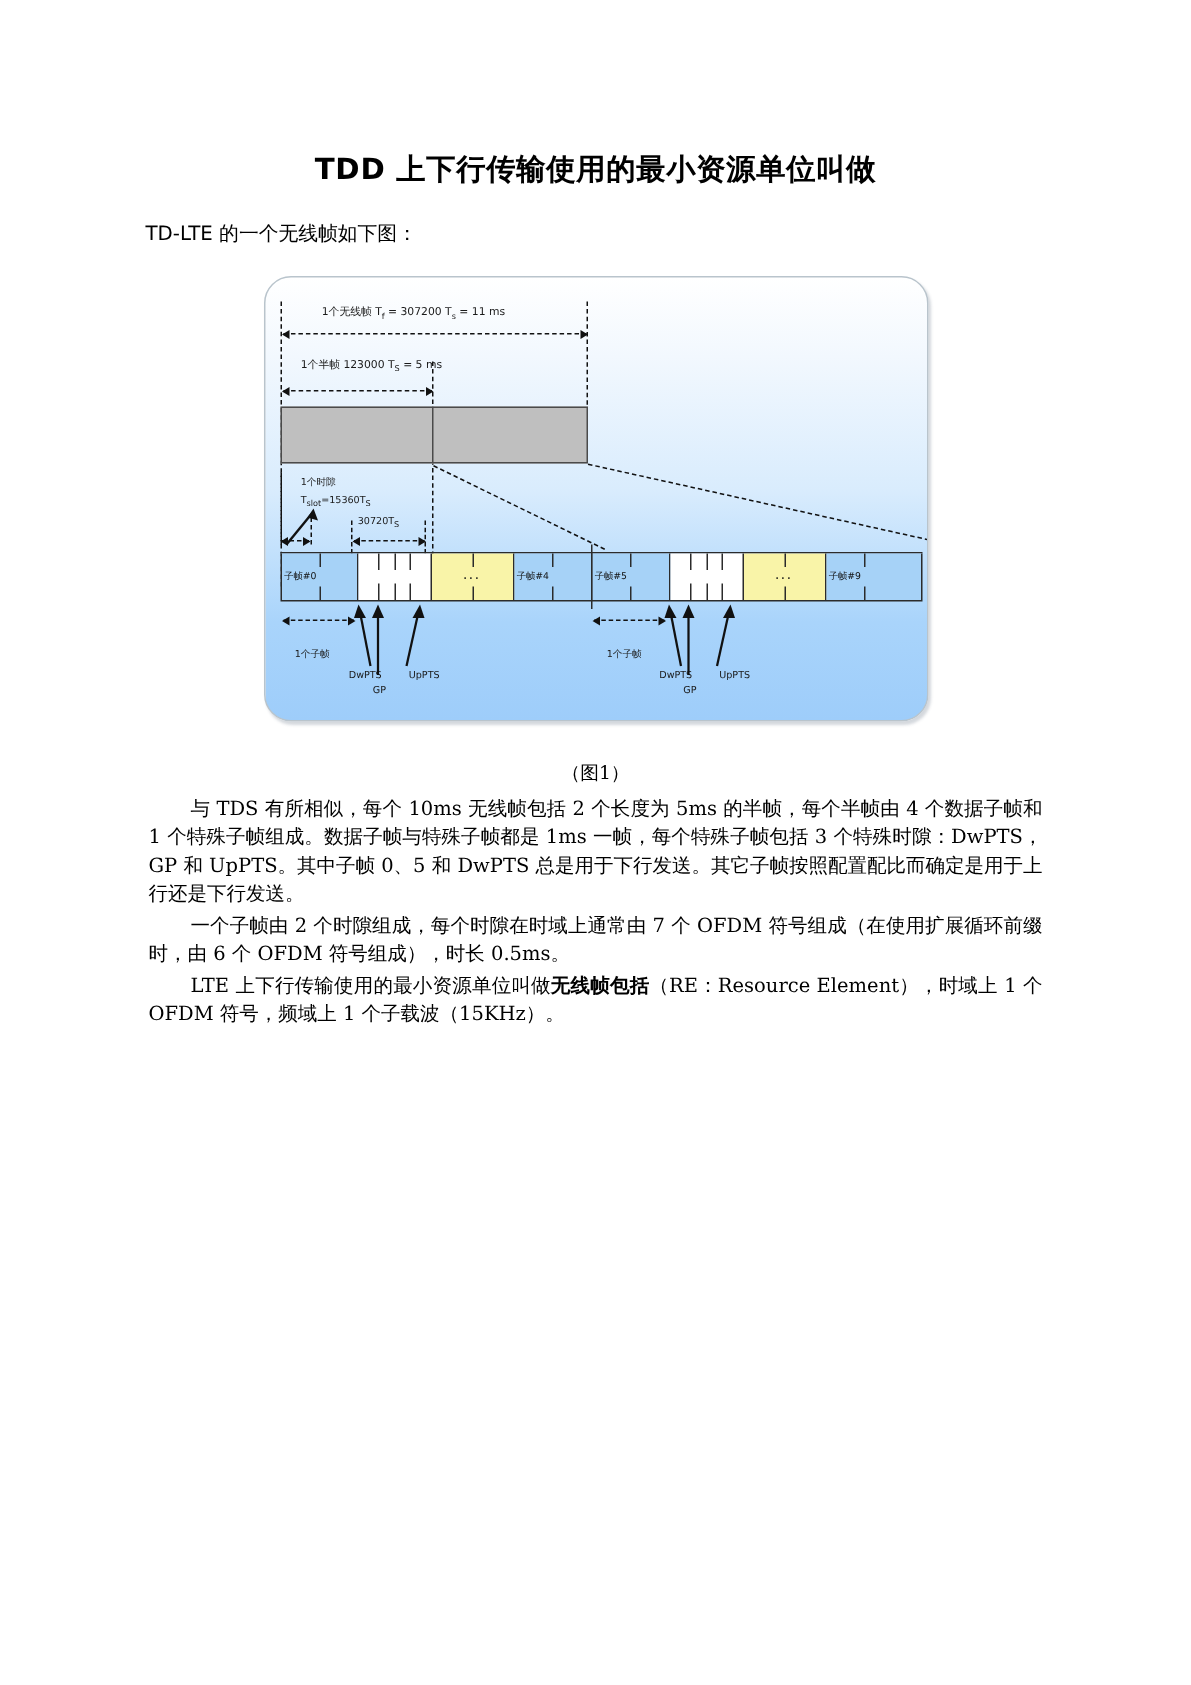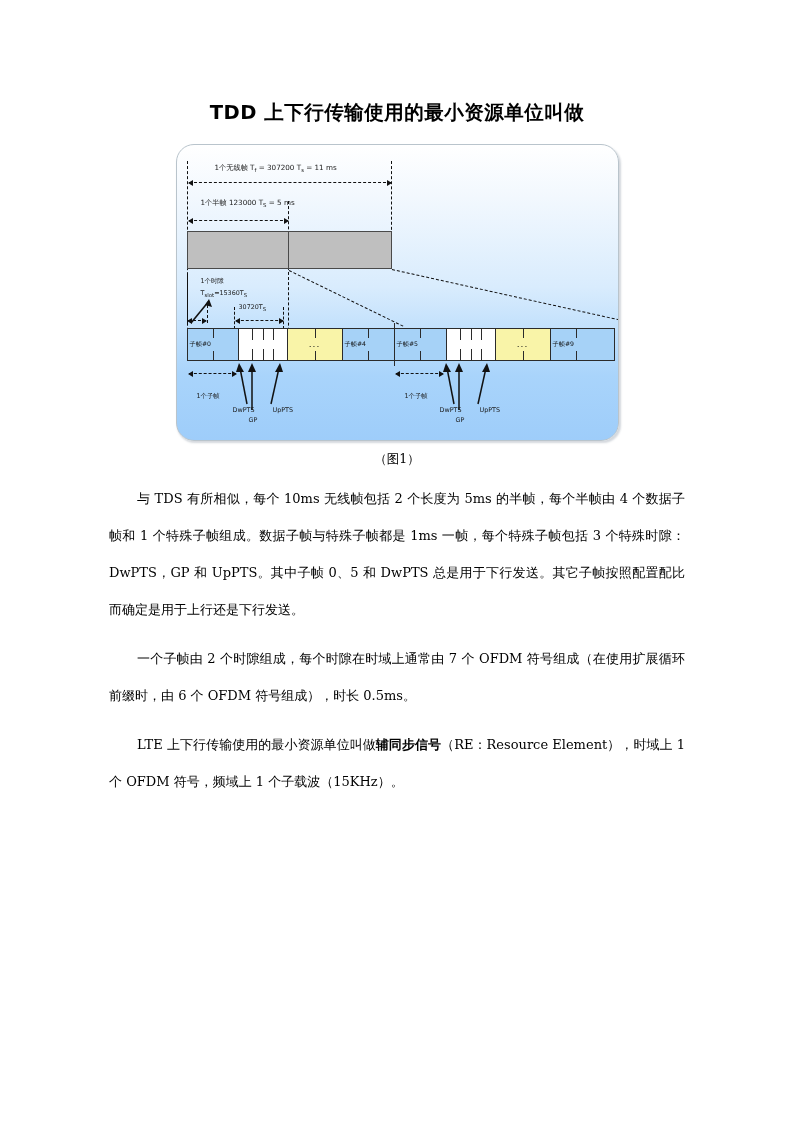--- a/index.html
+++ b/index.html
@@ -50,32 +50,32 @@
     font-weight: bold;
     font-size: 14px;
     margin: 21px 0 20px 0;
     line-height: 1.4;
   }
 
   
   .p-serif {
     font-family: "DejaVu Serif", "Liberation Serif", serif;
     font-size: 13px;
-    line-height: 37px;
+    line-height: 19px;
     text-align: justify;
-    margin: 12px;
+    margin: 2px;
   }
   .p-serif.indent { text-indent: 28px; }
   .p-serif b { font-weight: bold; }
 
   .fig-caption {
     font-family: "DejaVu Serif", "Liberation Serif", serif;
     font-size: 12.5px;
     text-align: center;
-    margin: 10px 0 6px 0;
+    margin: 26px 0 6px 0;
   }
 
   
   .figure-wrap {
     margin: 14px 0 0 0;
     display: flex;
     justify-content: center;
   }
   .figure {
     position: relative;
@@ -185,20 +185,21 @@
 </head>
 <body>
 
 <div class="page">
 
   <h1 class="doc-title">TDD 上下行传输使用的最小资源单位叫做</h1>
 
 
 
 
+  <p class="p-sans">TD-LTE 的一个无线帧如下图：</p>
 
   <div class="figure-wrap">
     <div class="figure">
 
       <div class="vguide" style="left:10px; top:16px; height:190px;"></div>
       <div class="vguide" style="left:111px; top:56px; height:150px;"></div>
       <div class="vguide" style="left:214px; top:16px; height:84px;"></div>
 
       <div class="lbl" style="left:38px; top:19px;">
         <span>1个无线帧 T</span><sub>f</sub><span> = 307200 T</span><sub>s</sub><span> = 11 ms</span>
@@ -350,15 +351,15 @@
 
     </div>
   </div>
 
   <div class="fig-caption">（图1）</div>
 
   <p class="p-serif indent">与 TDS 有所相似，每个 10ms 无线帧包括 2 个长度为 5ms 的半帧，每个半帧由 4 个数据子帧和 1 个特殊子帧组成。数据子帧与特殊子帧都是 1ms 一帧，每个特殊子帧包括 3 个特殊时隙：DwPTS，GP 和 UpPTS。其中子帧 0、5 和 DwPTS 总是用于下行发送。其它子帧按照配置配比而确定是用于上行还是下行发送。</p>
 
   <p class="p-serif indent">一个子帧由 2 个时隙组成，每个时隙在时域上通常由 7 个 OFDM 符号组成（在使用扩展循环前缀时，由 6 个 OFDM 符号组成），时长 0.5ms。</p>
 
-  <p class="p-serif indent"><span>LTE 上下行传输使用的最小资源单位叫做</span><b>辅同步信号</b><span>（RE：Resource Element），时域上 1 个 OFDM 符号，频域上 1 个子载波（15KHz）。</span></p>
+  <p class="p-serif indent"><span>LTE 上下行传输使用的最小资源单位叫做</span><b>无线帧包括</b><span>（RE：Resource Element），时域上 1 个 OFDM 符号，频域上 1 个子载波（15KHz）。</span></p>
 
 </div>
 
 </body></html>

